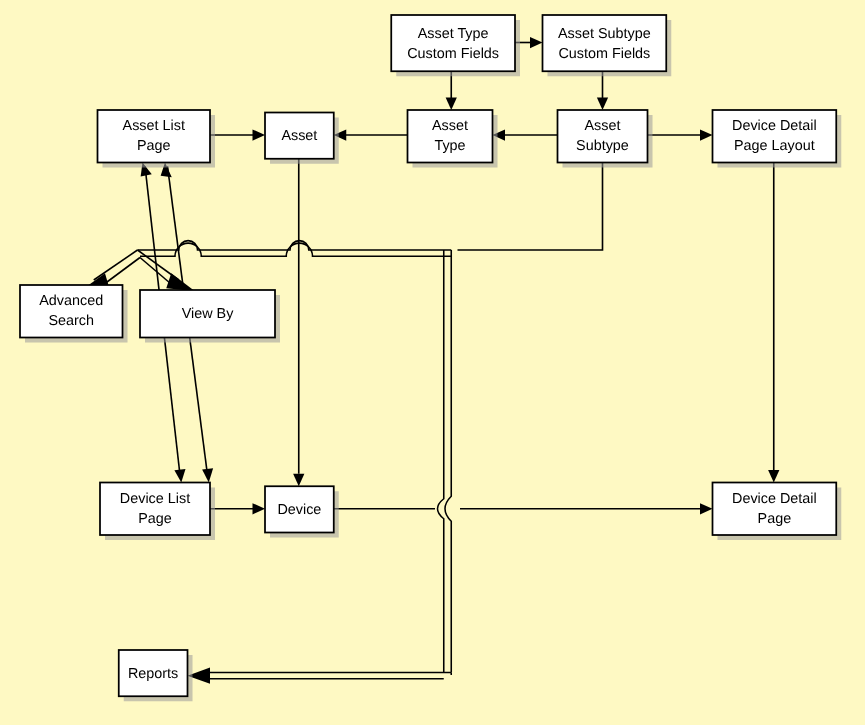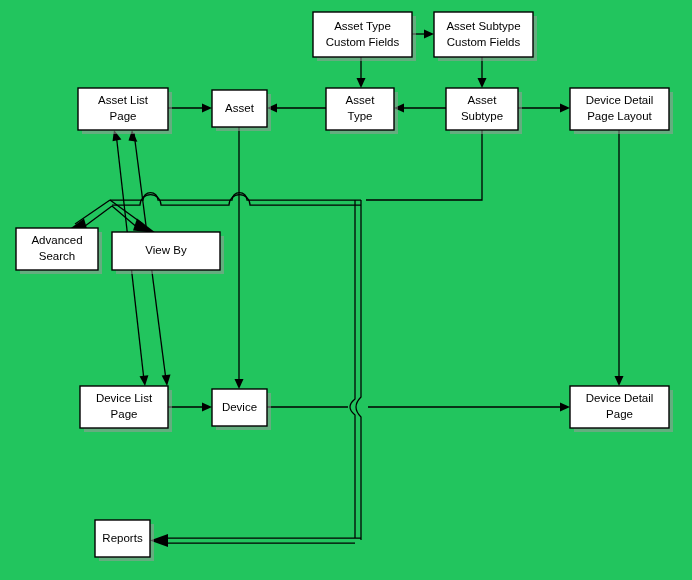--- a/index.html
+++ b/index.html
@@ -10,21 +10,21 @@
   body {
     width: 692px;
     height: 580px;
     font-family: "Liberation Sans", sans-serif;
     overflow: hidden;
   }
   #diagram-root {
     position: relative;
     width: 692px;
     height: 580px;
-    background: #22c55e;
+    background: #fef9c3;
   }
   svg#flow {
     position: absolute;
     top: 0;
     left: 0;
     width: 692px;
     height: 580px;
     display: block;
   }
   .node-rect {

